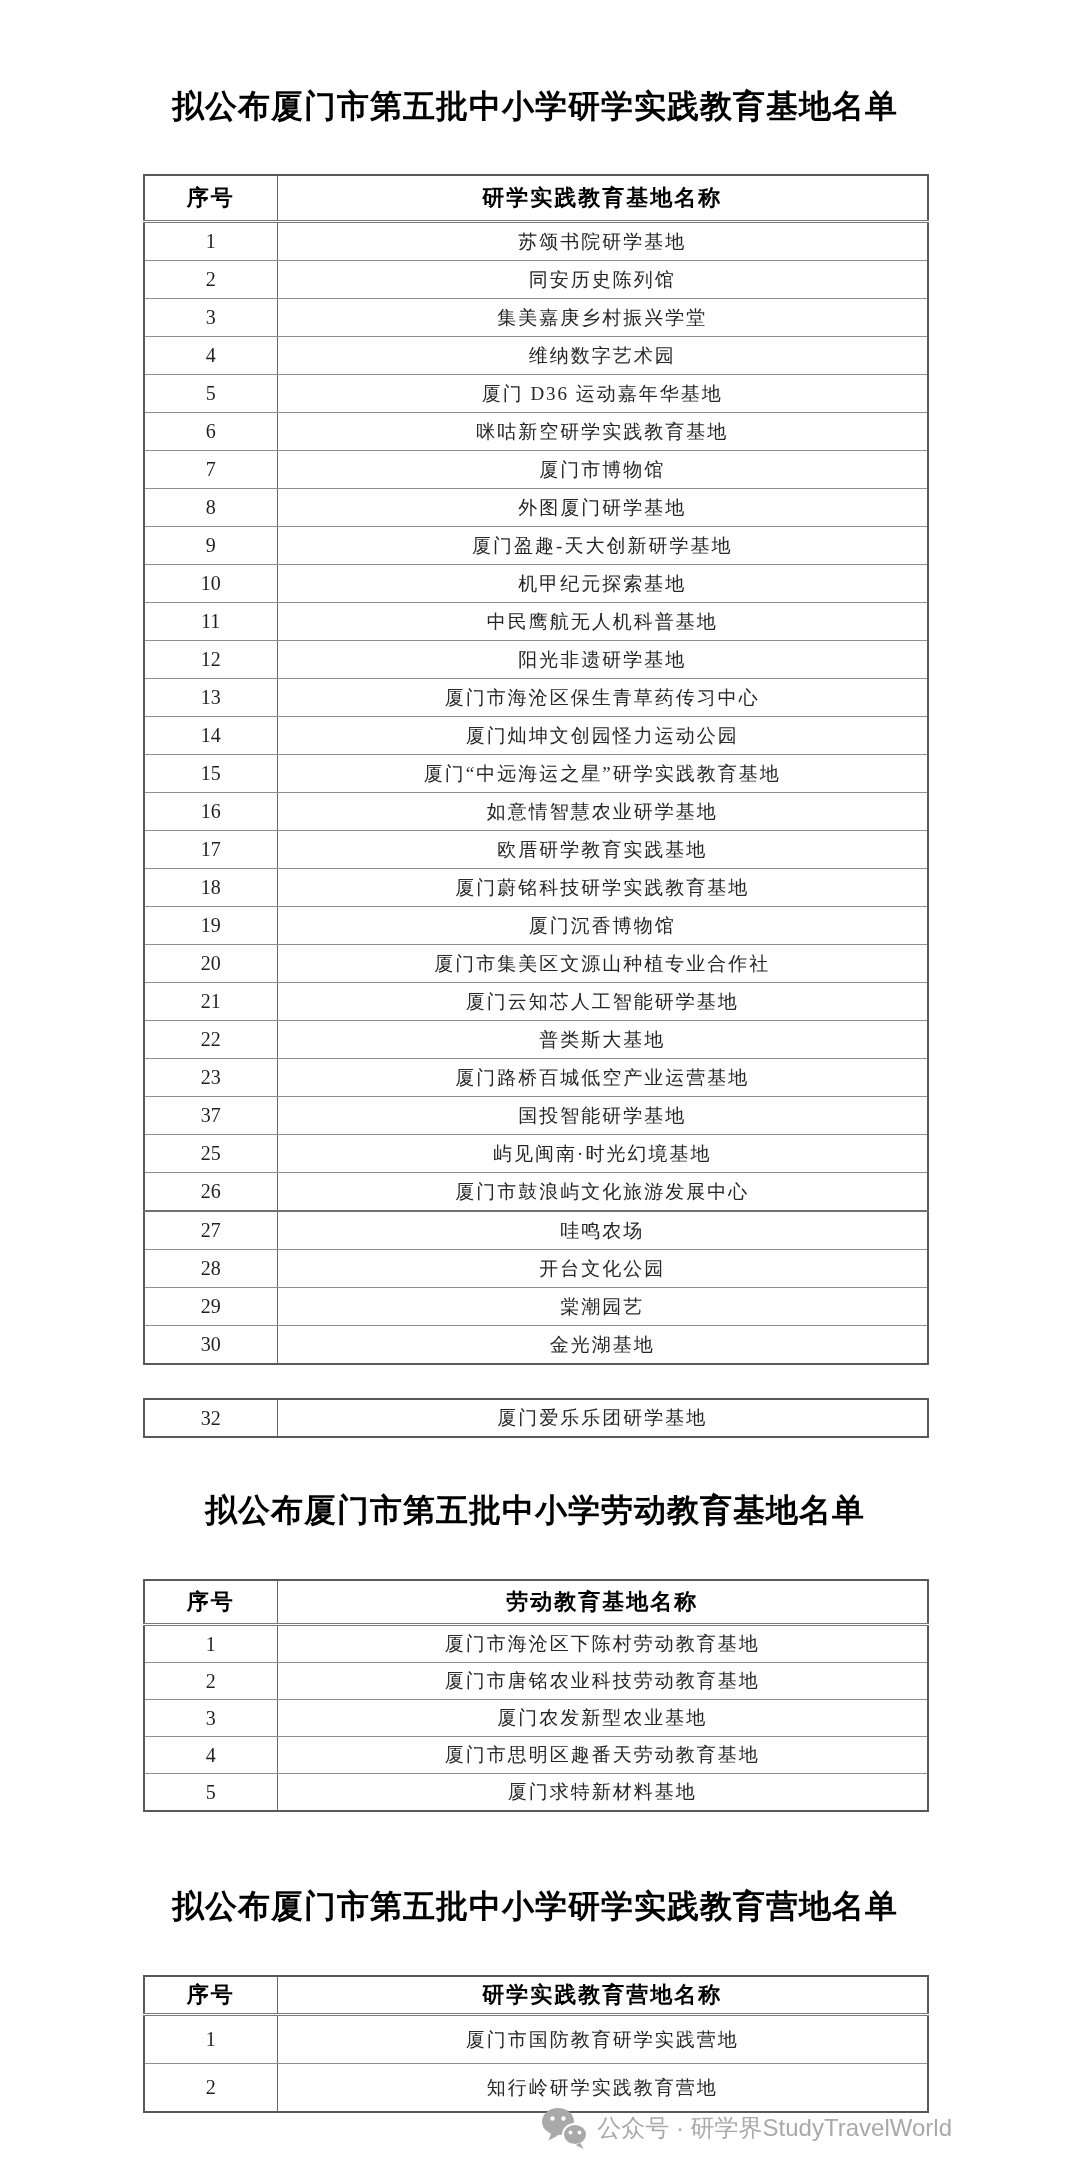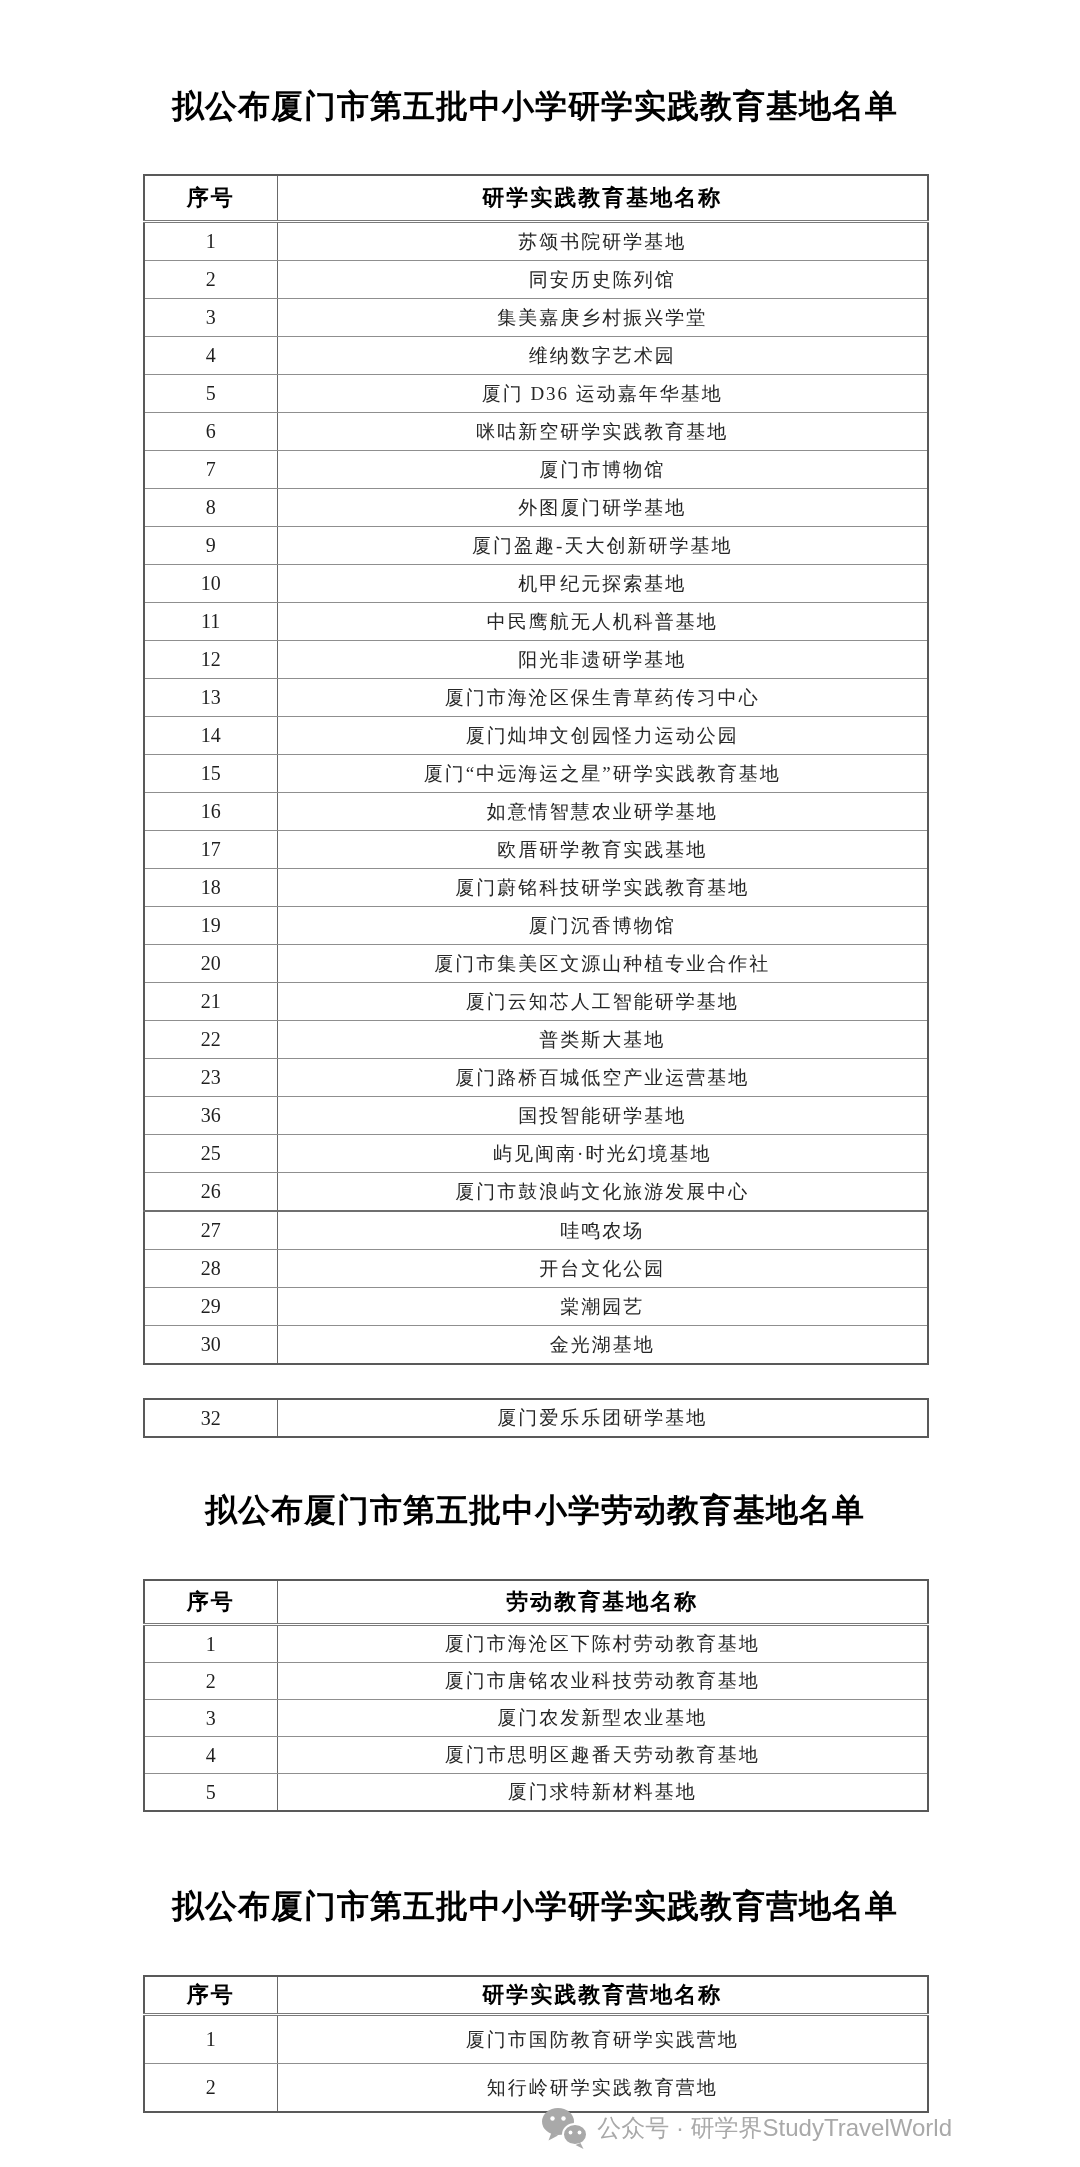--- a/index.html
+++ b/index.html
@@ -195,21 +195,21 @@
         </tr>
       <tr>
           <td class="num">22</td>
           <td>普类斯大基地</td>
         </tr>
       <tr>
           <td class="num">23</td>
           <td>厦门路桥百城低空产业运营基地</td>
         </tr>
       <tr>
-          <td class="num">36</td>
+          <td class="num">37</td>
           <td>国投智能研学基地</td>
         </tr>
       <tr>
           <td class="num">25</td>
           <td>屿见闽南·时光幻境基地</td>
         </tr>
       <tr>
           <td class="num">26</td>
           <td>厦门市鼓浪屿文化旅游发展中心</td>
         </tr>

